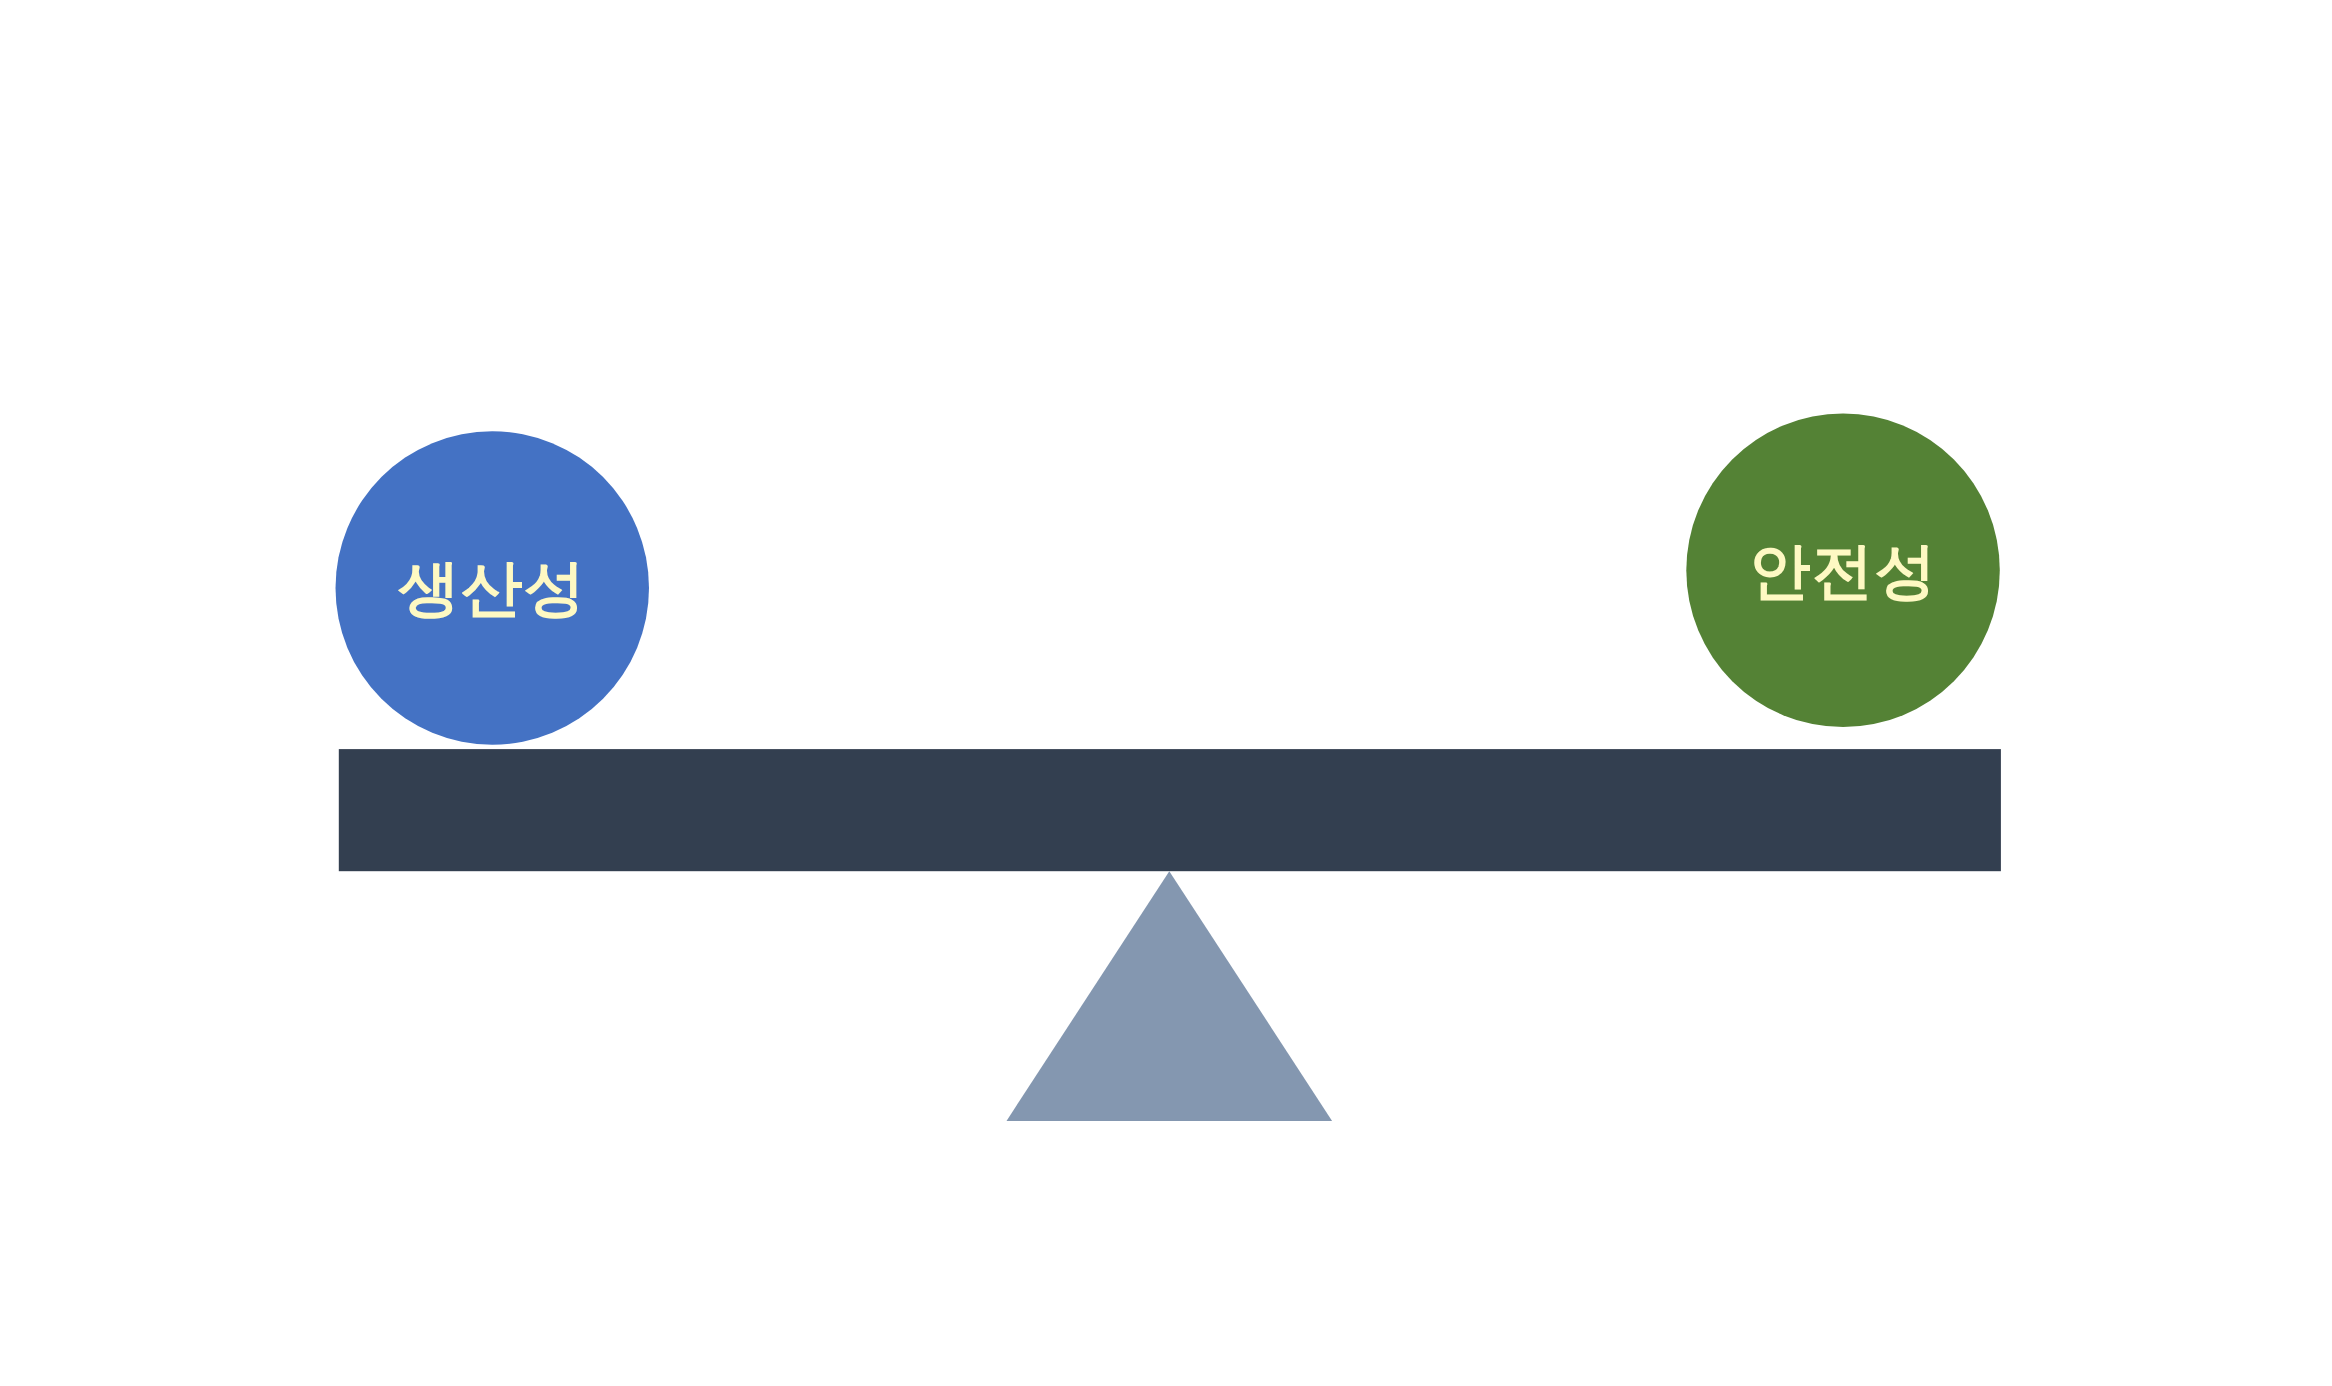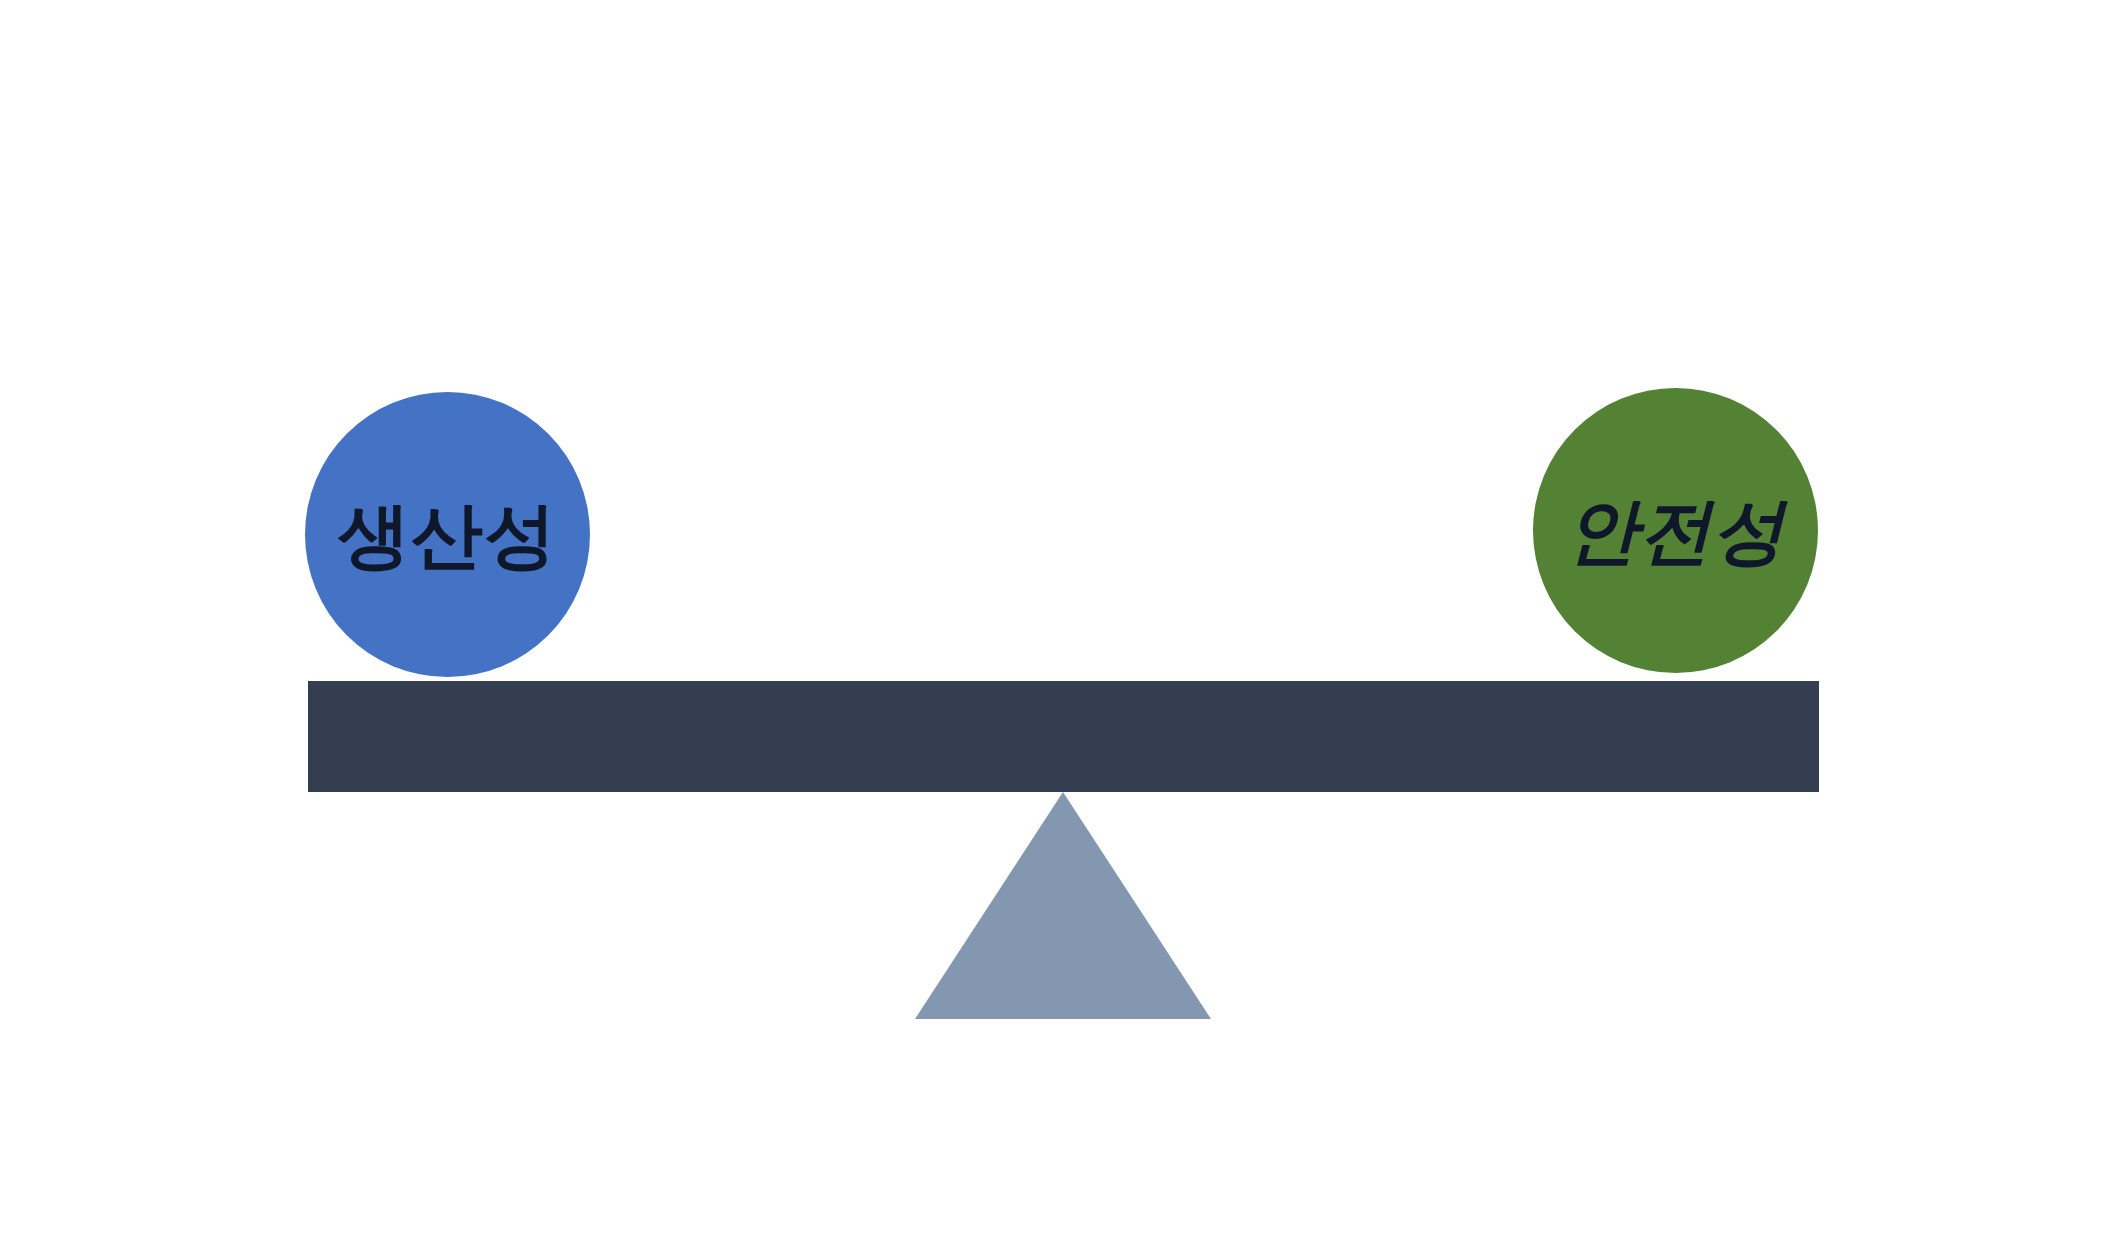--- a/index.html
+++ b/index.html
@@ -18,24 +18,24 @@
   .circle {
     position: absolute;
     width: 285px;
     height: 285px;
     border-radius: 50%;
     display: flex;
     align-items: center;
     justify-content: center;
   }
   .circle-left  { left: 305px;  top: 392px; }
-  .circle-right { left: 1533px; top: 388px; font-style: italic; }
+  .circle-right { left: 1533px; top: 376px; }
   .circle-label {
-    color: #0f172a;
-    font-size: 72px;
+    color: #fef9c3;
+    font-size: 56px;
     font-weight: bold;
     line-height: 1;
     letter-spacing: 1px;
     text-align: center;
   }
   .beam {
     position: absolute;
     left: 308px;
     top: 681px;
     width: 1511px;

